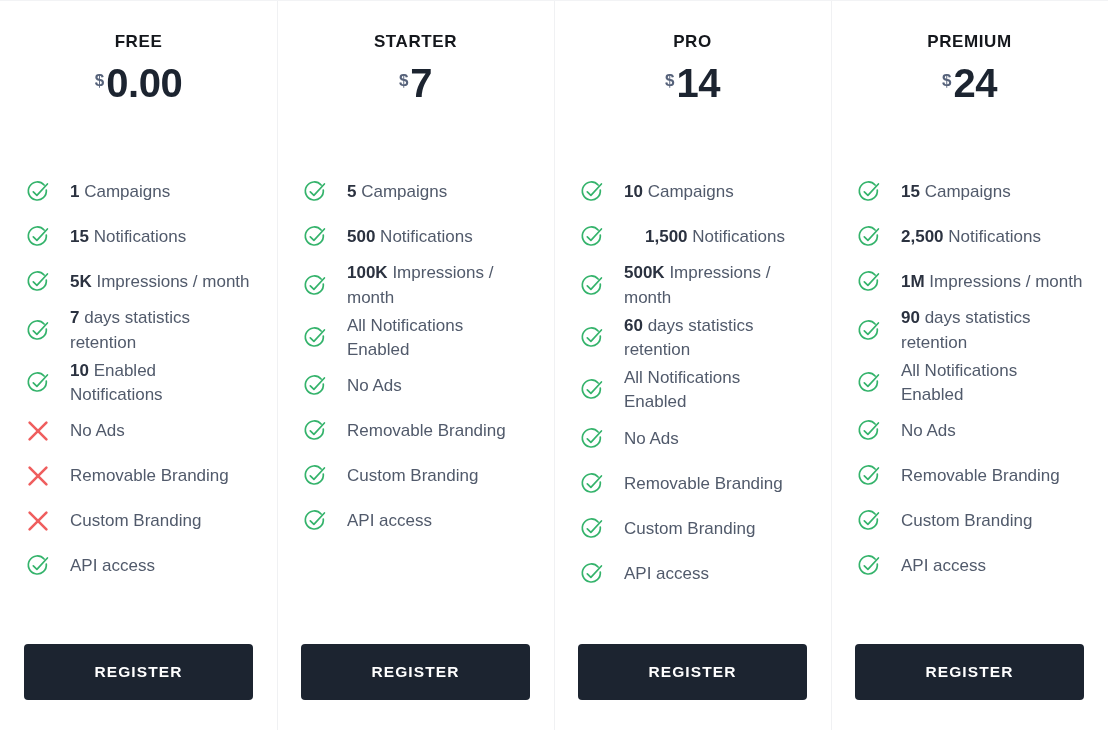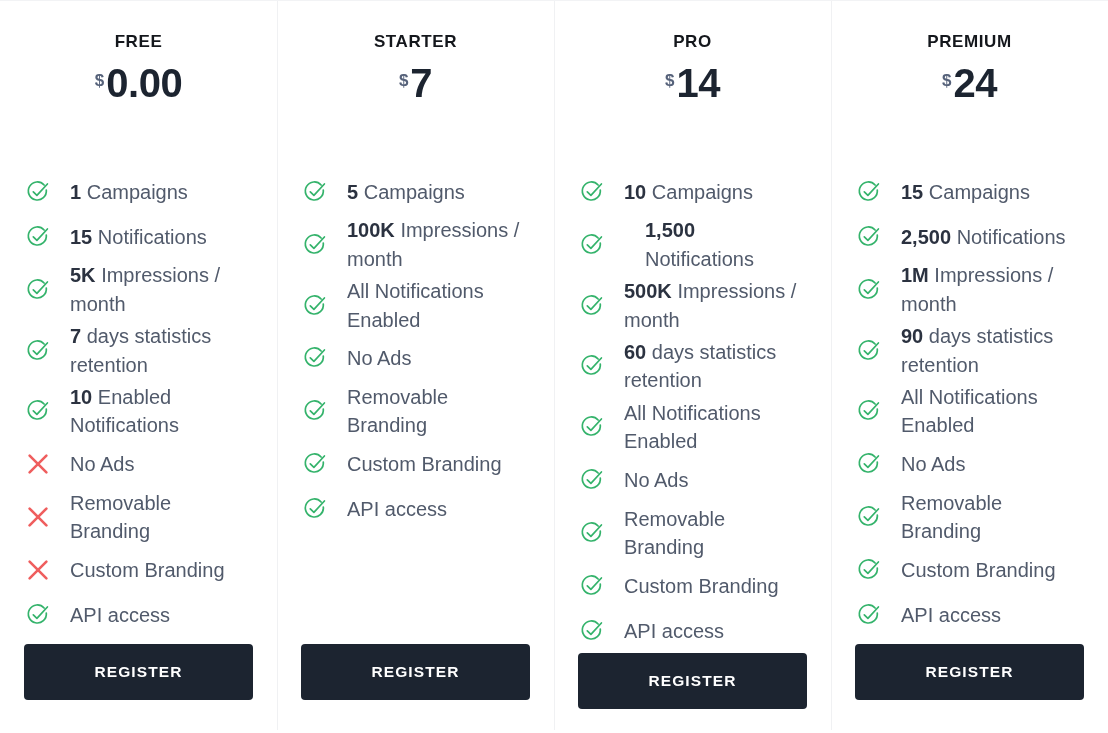--- a/index.html
+++ b/index.html
@@ -100,21 +100,21 @@
     height: 28px;
     margin-right: 18px;
     display: flex;
     align-items: center;
     justify-content: center;
   }
 
   .feature-icon svg { display: block; }
 
   .feature-text {
-    font-size: 20px;
+    font-size: 17px;
     color: #515a6b;
     line-height: 1.42;
     font-weight: normal;
   }
 
   .feature-text b {
     font-weight: bold;
     color: #2b3240;
   }
 
@@ -253,20 +253,29 @@
           </span>
           <span class="feature-text" style="color: rgb(81, 90, 107);"><b style="color: rgb(43, 50, 64);">5</b> <span>Campaigns</span></span>
         </li>
         <li class="feature-row">
           <span class="feature-icon">
             <svg width="26" height="26" viewBox="0 0 26 26">
               <path d="M19.1 6.0 A9 9 0 1 0 21.3 11.0" fill="none" stroke="#34b36b" stroke-width="1.7" stroke-linecap="round"></path>
               <path d="M8.3 12.9 L11.9 16.4 L22.4 5.0" fill="none" stroke="#34b36b" stroke-width="1.7" stroke-linecap="round" stroke-linejoin="round"></path>
             </svg>
           </span>
+          <span class="feature-text" style="color: rgb(81, 90, 107);"><b style="color: rgb(43, 50, 64);">500</b> <span>Notifications</span></span>
+        </li>
+        <li class="feature-row">
+          <span class="feature-icon">
+            <svg width="26" height="26" viewBox="0 0 26 26">
+              <path d="M19.1 6.0 A9 9 0 1 0 21.3 11.0" fill="none" stroke="#34b36b" stroke-width="1.7" stroke-linecap="round"></path>
+              <path d="M8.3 12.9 L11.9 16.4 L22.4 5.0" fill="none" stroke="#34b36b" stroke-width="1.7" stroke-linecap="round" stroke-linejoin="round"></path>
+            </svg>
+          </span>
           <span class="feature-text" style="color: rgb(81, 90, 107);"><b style="color: rgb(43, 50, 64);">100K</b> <span>Impressions / month</span></span>
         </li>
         <li class="feature-row">
           <span class="feature-icon">
             <svg width="26" height="26" viewBox="0 0 26 26">
               <path d="M19.1 6.0 A9 9 0 1 0 21.3 11.0" fill="none" stroke="#34b36b" stroke-width="1.7" stroke-linecap="round"></path>
               <path d="M8.3 12.9 L11.9 16.4 L22.4 5.0" fill="none" stroke="#34b36b" stroke-width="1.7" stroke-linecap="round" stroke-linejoin="round"></path>
             </svg>
           </span>
           <span class="feature-text" style="color: rgb(81, 90, 107);"><span>All Notifications Enabled</span></span>

